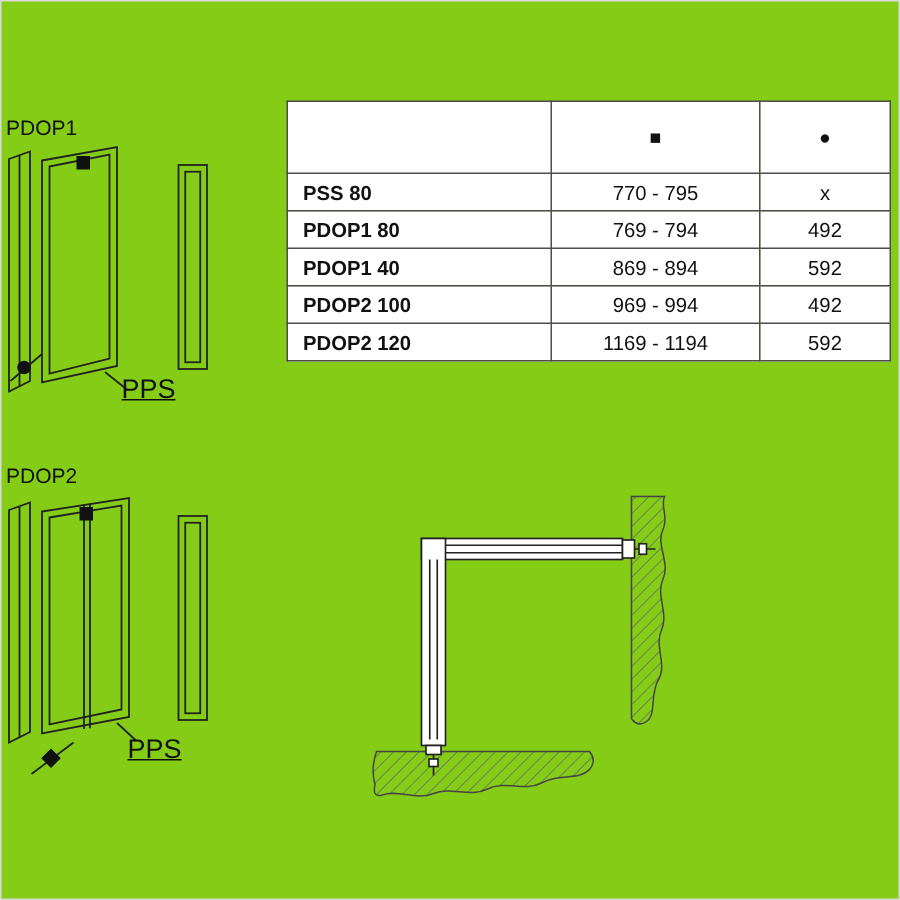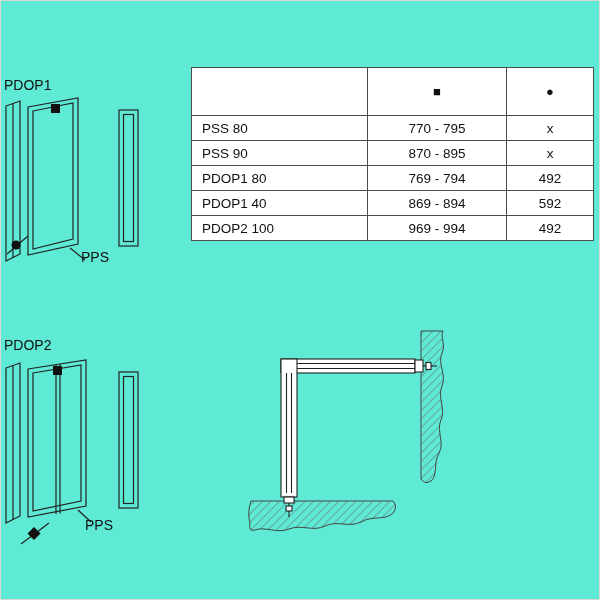--- a/index.html
+++ b/index.html
@@ -1,39 +1,39 @@
 <!DOCTYPE html>
 <html><head>
 <meta charset="utf-8">
 <style>
   * { margin:0; padding:0; box-sizing:border-box; }
   html,body { width:600px; height:600px; background:#fff;
               font-family:"Liberation Sans", sans-serif; color:#111; }
-  .canvas { position:relative; width:600px; height:600px; background:#5eead4;
+  .canvas { position:relative; width:600px; height:600px; background:#84cc16;
             border:1px solid #d9d9d9; overflow:hidden; }
 
   
   .table-wrap { position:absolute; left:190px; top:66px; }
   table { border-collapse:collapse; table-layout:fixed; }
   th,td { border:1px solid #4d4d4d; text-align:center; vertical-align:middle;
           font-size:13.5px; color:#111; background:#fff; }
   thead th { height:48px; font-weight:normal; font-size:13px; }
   tbody td { height:25px; }
   .c-model { width:176px; }
   .c-sq    { width:139px; }
   .c-ci    { width:87px;  }
-  td.model { text-align:left; padding-left:10px; font-weight:normal; }
+  td.model { text-align:left; padding-left:10px; font-weight:bold; }
 
   
   .diagram { position:absolute; }
   .diagram-pdop1 { left:0;   top:76px;  width:160px; height:205px; }
-  .diagram-pdop2 { left:0;   top:308px; width:160px; height:215px;margin-top:28px; }
+  .diagram-pdop2 { left:0;   top:308px; width:160px; height:215px; }
   .diagram-corner{ left:240px; top:326px; width:230px; height:230px; }
   .dlabel   { position:absolute; left:3px; top:0; font-size:14px; }
-  .pps-label{ position:absolute; font-size:14px; }
+  .pps-label{ position:absolute; font-size:18px;text-decoration:underline; }
   .pps-1 { left:80px; top:172px; }
   .pps-2 { left:84px; top:180px; }
   .diagram svg { position:absolute; left:0; top:0; display:block; }
 </style>
 </head>
 <body>
 
 <div class="canvas">
 
   <div class="diagram diagram-pdop1">
@@ -90,38 +90,38 @@
           <th>●</th>
         </tr>
       </thead>
       <tbody>
         <tr>
           <td class="model">PSS 80</td>
           <td>770 - 795</td>
           <td>x</td>
         </tr>
         <tr>
-          <td class="model">PSS 90</td>
-          <td>870 - 895</td>
-          <td>x</td>
-        </tr>
-        <tr>
           <td class="model">PDOP1 80</td>
           <td>769 - 794</td>
           <td>492</td>
         </tr>
         <tr>
           <td class="model">PDOP1 40</td>
           <td>869 - 894</td>
           <td>592</td>
         </tr>
         <tr>
           <td class="model">PDOP2 100</td>
           <td>969 - 994</td>
           <td>492</td>
+        </tr>
+        <tr>
+          <td class="model">PDOP2 120</td>
+          <td>1169 - 1194</td>
+          <td>592</td>
         </tr>
       </tbody>
     </table>
   </div>
 
   <div class="diagram diagram-corner">
     <svg width="230" height="230" viewBox="0 0 230 230">
       <defs>
         <pattern id="hatch" width="6" height="6" patternUnits="userSpaceOnUse" patternTransform="rotate(45)">
           <line x1="0" y1="0" x2="0" y2="6" stroke="#666" stroke-width="1"></line>

